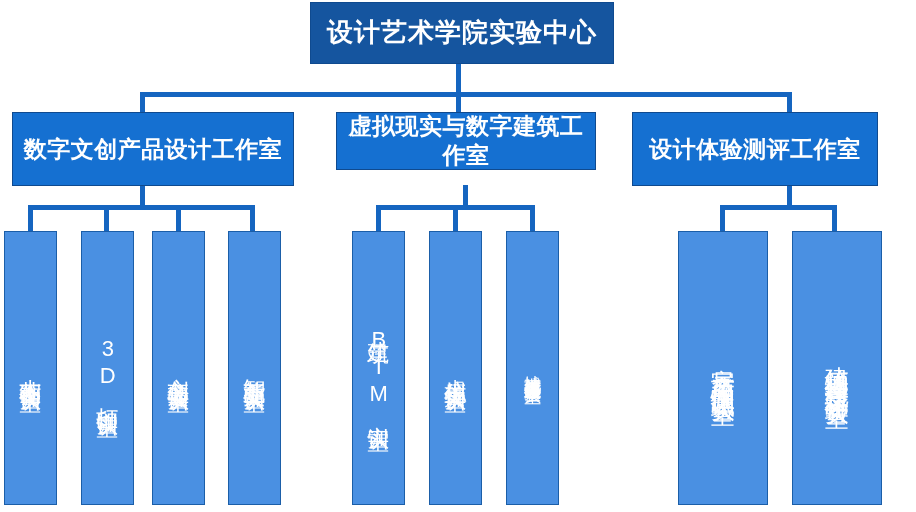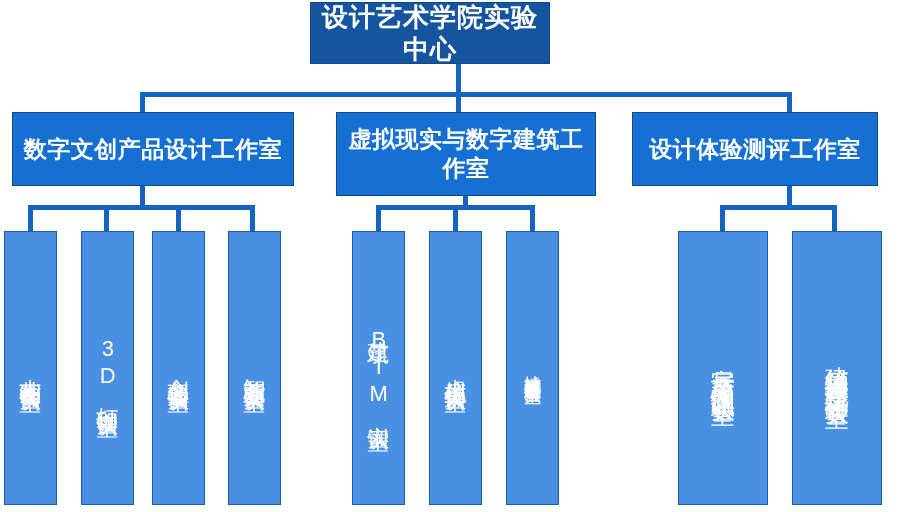--- a/index.html
+++ b/index.html
@@ -78,28 +78,28 @@
   <div class="conn" style="left:376px;top:205px;width:159px;height:5px;"></div>
   <div class="conn" style="left:376px;top:205px;width:5px;height:26px;"></div>
   <div class="conn" style="left:453px;top:205px;width:5px;height:26px;"></div>
   <div class="conn" style="left:530px;top:205px;width:5px;height:26px;"></div>
 
   <div class="conn" style="left:787px;top:185px;width:5px;height:22px;"></div>
   <div class="conn" style="left:720px;top:205px;width:117px;height:5px;"></div>
   <div class="conn" style="left:720px;top:205px;width:5px;height:26px;"></div>
   <div class="conn" style="left:832px;top:205px;width:5px;height:26px;"></div>
 
-  <div class="node root" style="left:310px;top:2px;width:240px;height:62px;">
+  <div class="node root" style="left:310px;top:2px;width:304px;height:62px;font-family:Liberation Serif, serif;">
     <span>设计艺术学院实验中心</span>
   </div>
 
   <div class="node studio" style="left:4px;top:112px;width:282px;height:74px;margin-left:8px;">
     <span>数字文创产品设计工作室</span>
   </div>
-  <div class="node studio" style="left:336px;top:112px;width:260px;height:84px;">
+  <div class="node studio" style="left:336px;top:112px;width:260px;height:58px;">
     <span>虚拟现实与数字建筑工作室</span>
   </div>
   <div class="node studio" style="left:632px;top:112px;width:246px;height:74px;">
     <span>设计体验测评工作室</span>
   </div>
 
   <div class="node lab" style="left:4px;top:231px;width:53px;height:274px;">
     <span class="txt">木艺制作实训室</span>
   </div>
   <div class="node lab" style="left:81px;top:231px;width:53px;height:274px;">

